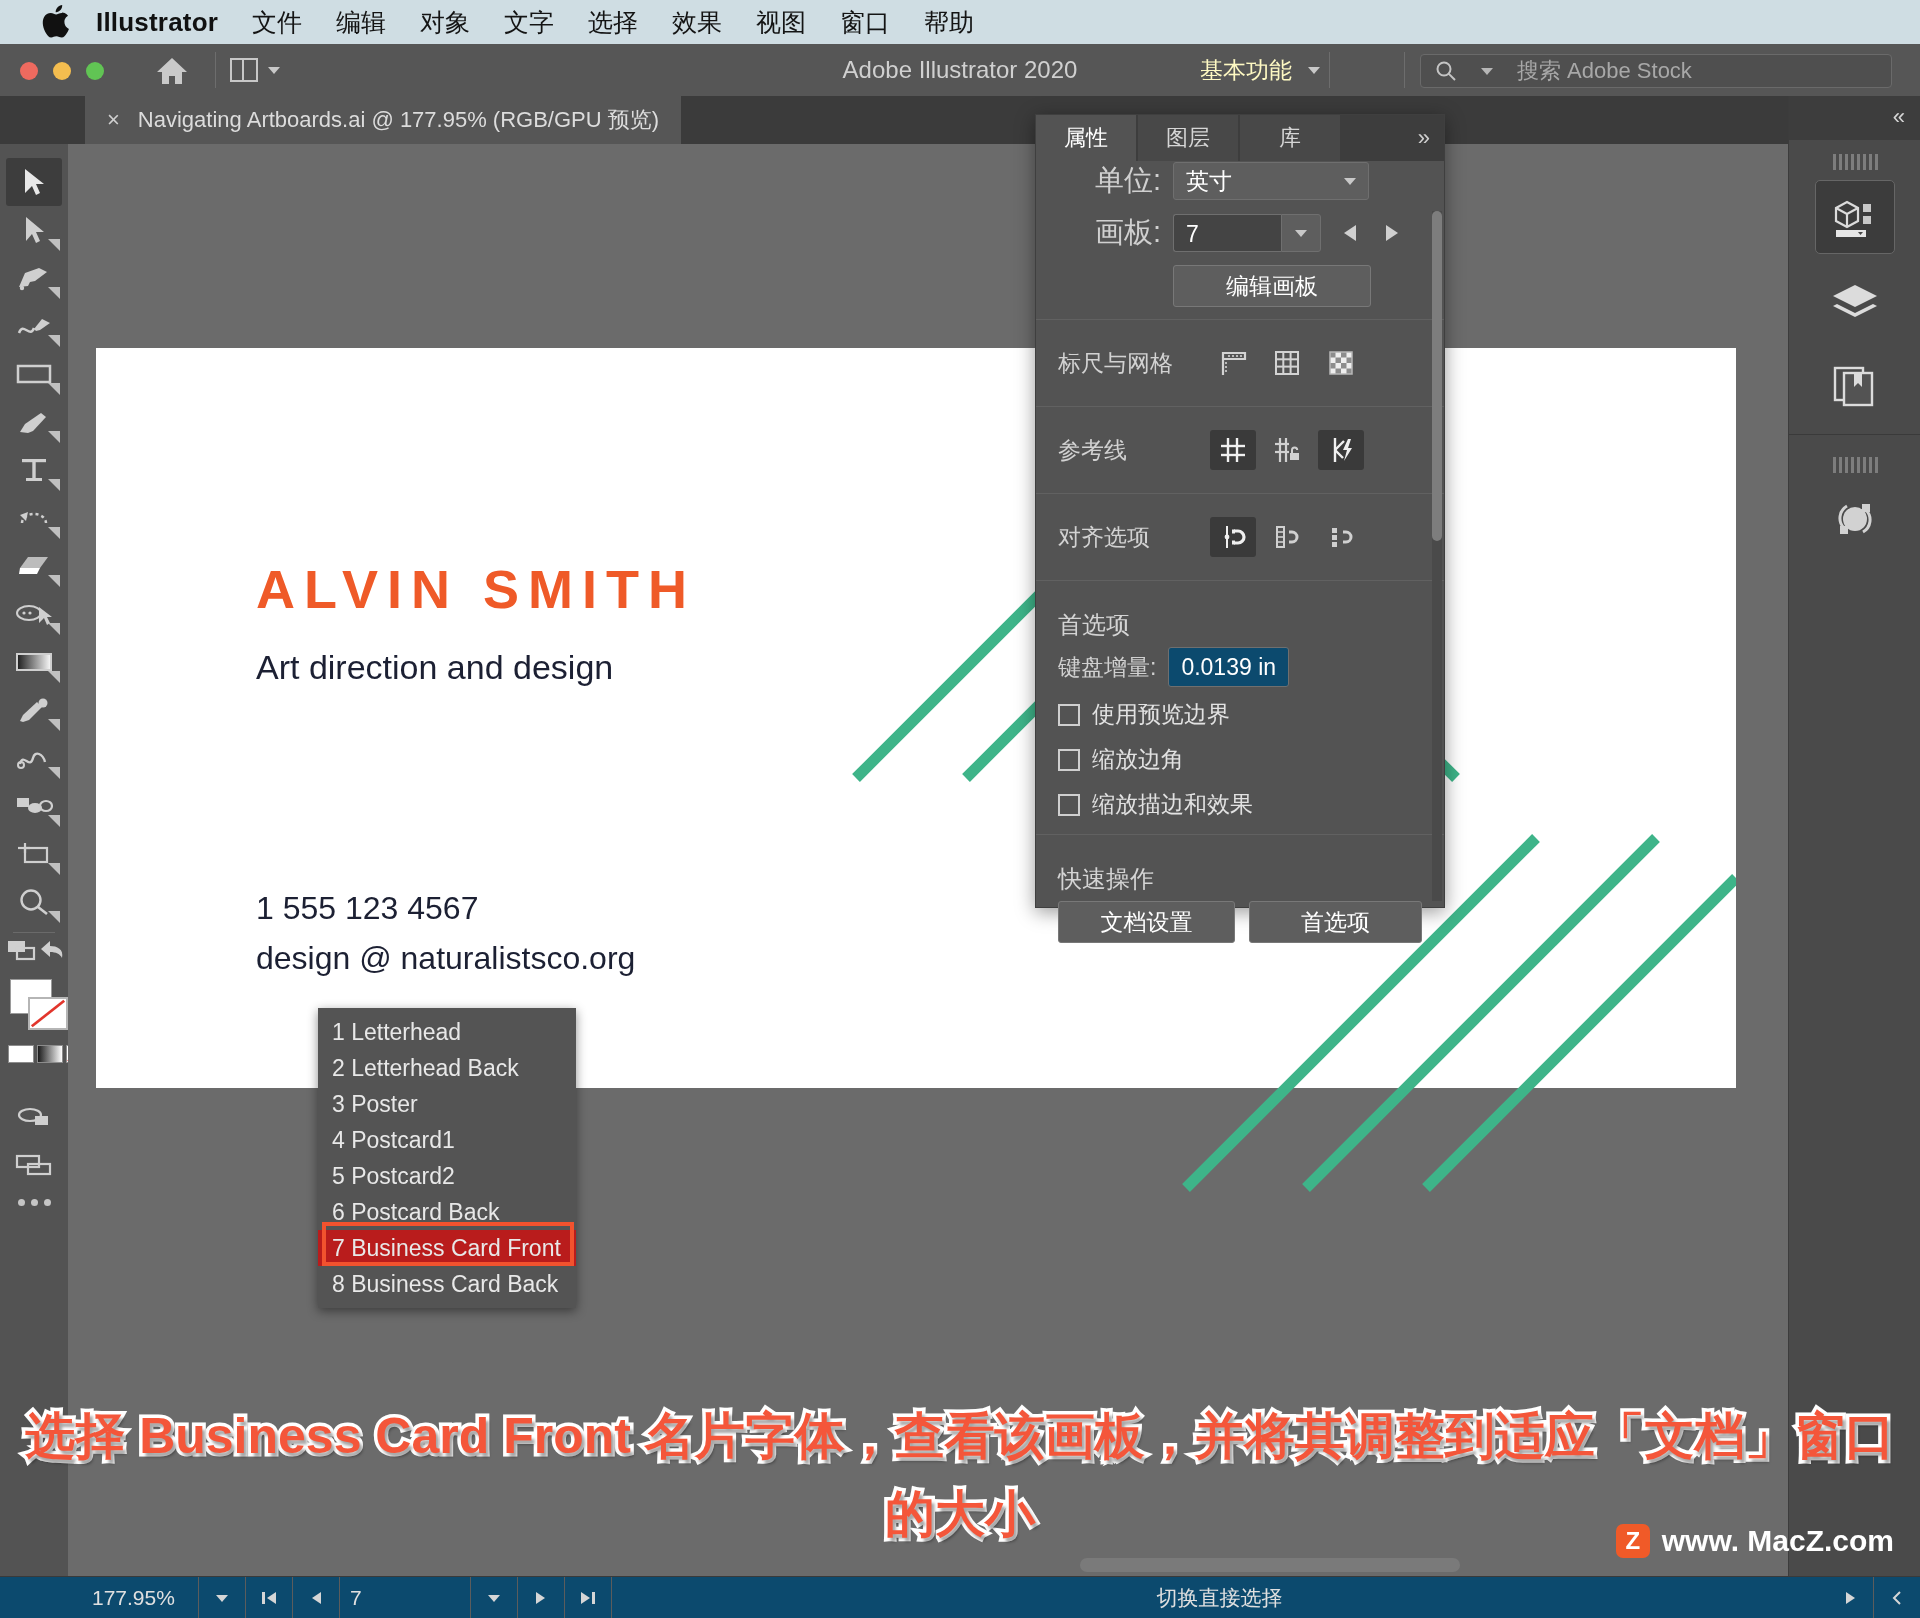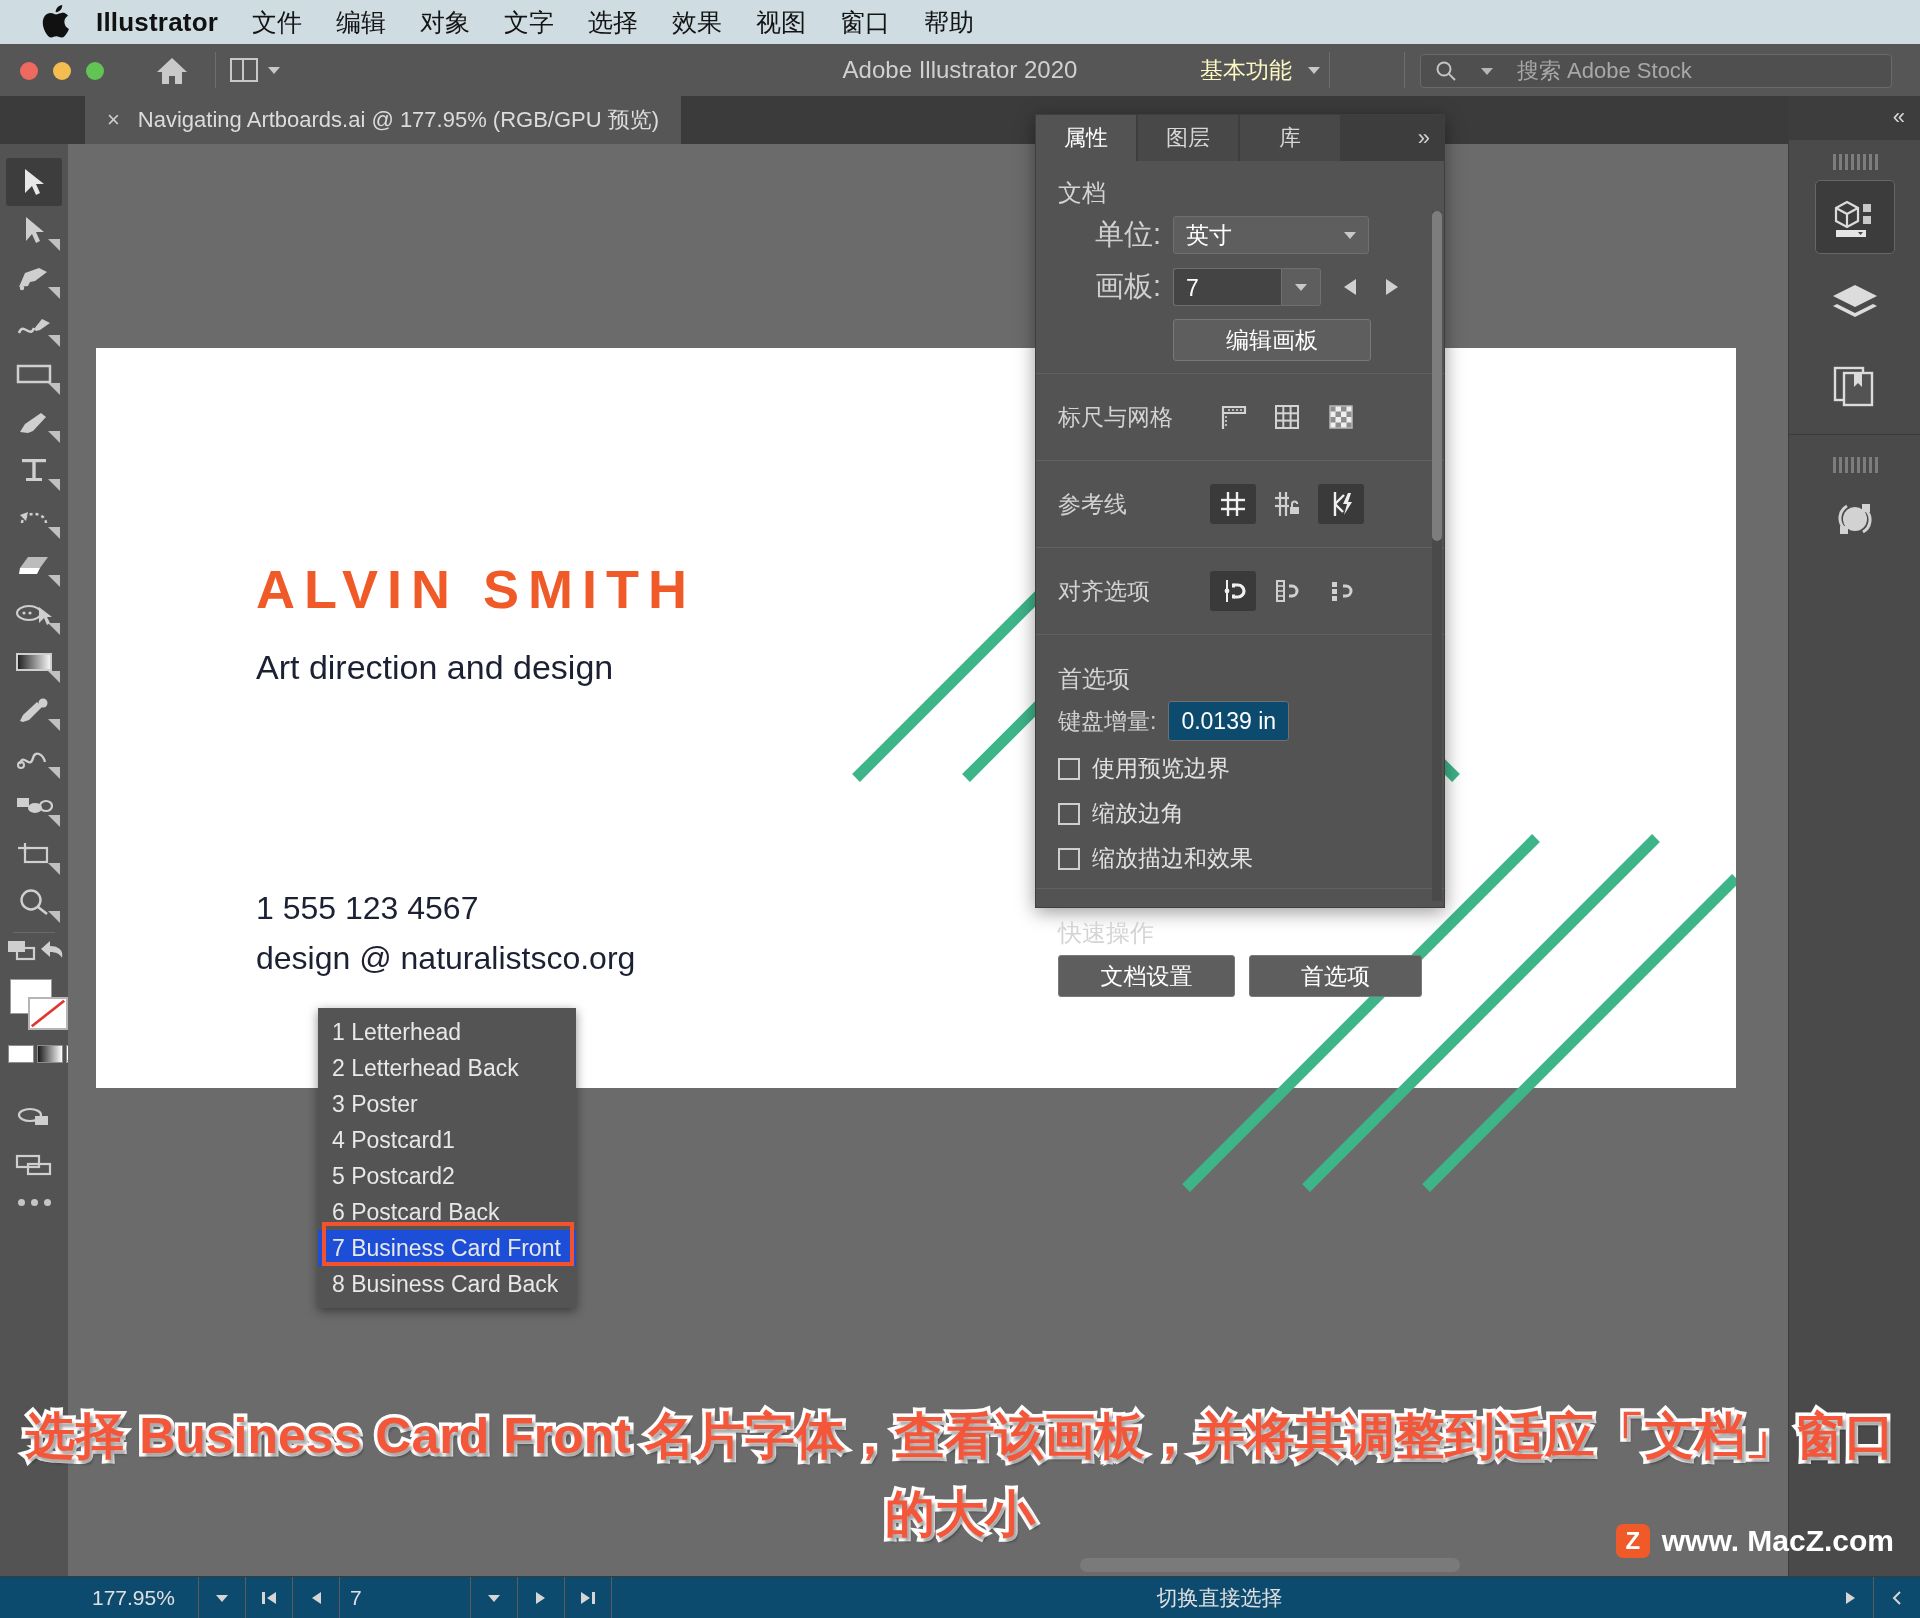--- a/index.html
+++ b/index.html
@@ -117,21 +117,21 @@
   
   .ab-menu{
     position:absolute;left:318px;top:1008px;width:258px;
     background:#545454;box-shadow:0 3px 10px rgba(0,0,0,.45);
     padding:6px 0;z-index:40;
   }
   .ab-item{
     height:36px;line-height:36px;color:#e8e8e8;font-size:23px;
     padding:0 14px;white-space:nowrap;
   }
-  .ab-item.hl{background:#1d4ed8;}
+  .ab-item.hl{background:#b91c1c;}
   .ab-highlight-box{
     position:absolute;left:322px;top:1222px;width:252px;height:44px;
     border:4px solid #f2522e;box-sizing:border-box;z-index:50;
   }
 
   
   .panel{
     position:absolute;left:1035px;top:114px;width:410px;height:794px;
     background:#535353;box-shadow:0 4px 18px rgba(0,0,0,.4);z-index:30;
     border:1px solid #3f3f3f;box-sizing:border-box;
@@ -496,21 +496,20 @@
 
   <div class="panel">
     <div class="panel-tabs">
       <div class="ptab active">属性</div>
       <div class="ptab">图层</div>
       <div class="ptab">库</div>
       <div class="ptab-more">»</div>
     </div>
 
     <div class="panel-body">
-      <div class="sec-title">文档</div>
 
       <div class="row">
         <span class="lbl">单位:</span>
         <span class="select" style="width:196px">
           <span>英寸</span>
           <span class="chev"></span>
         </span>
       </div>
 
       <div class="row">

